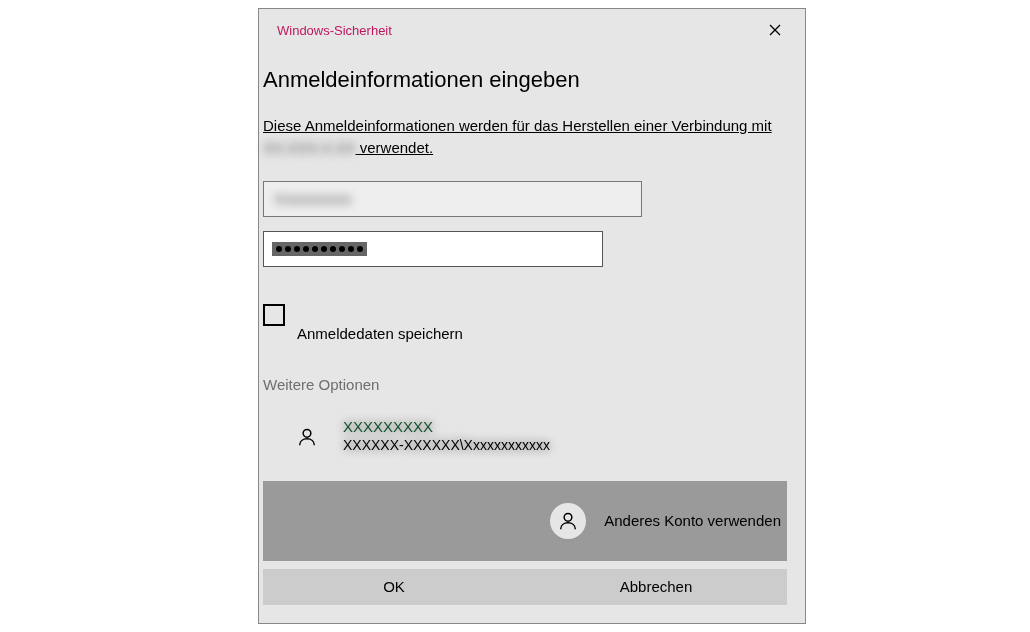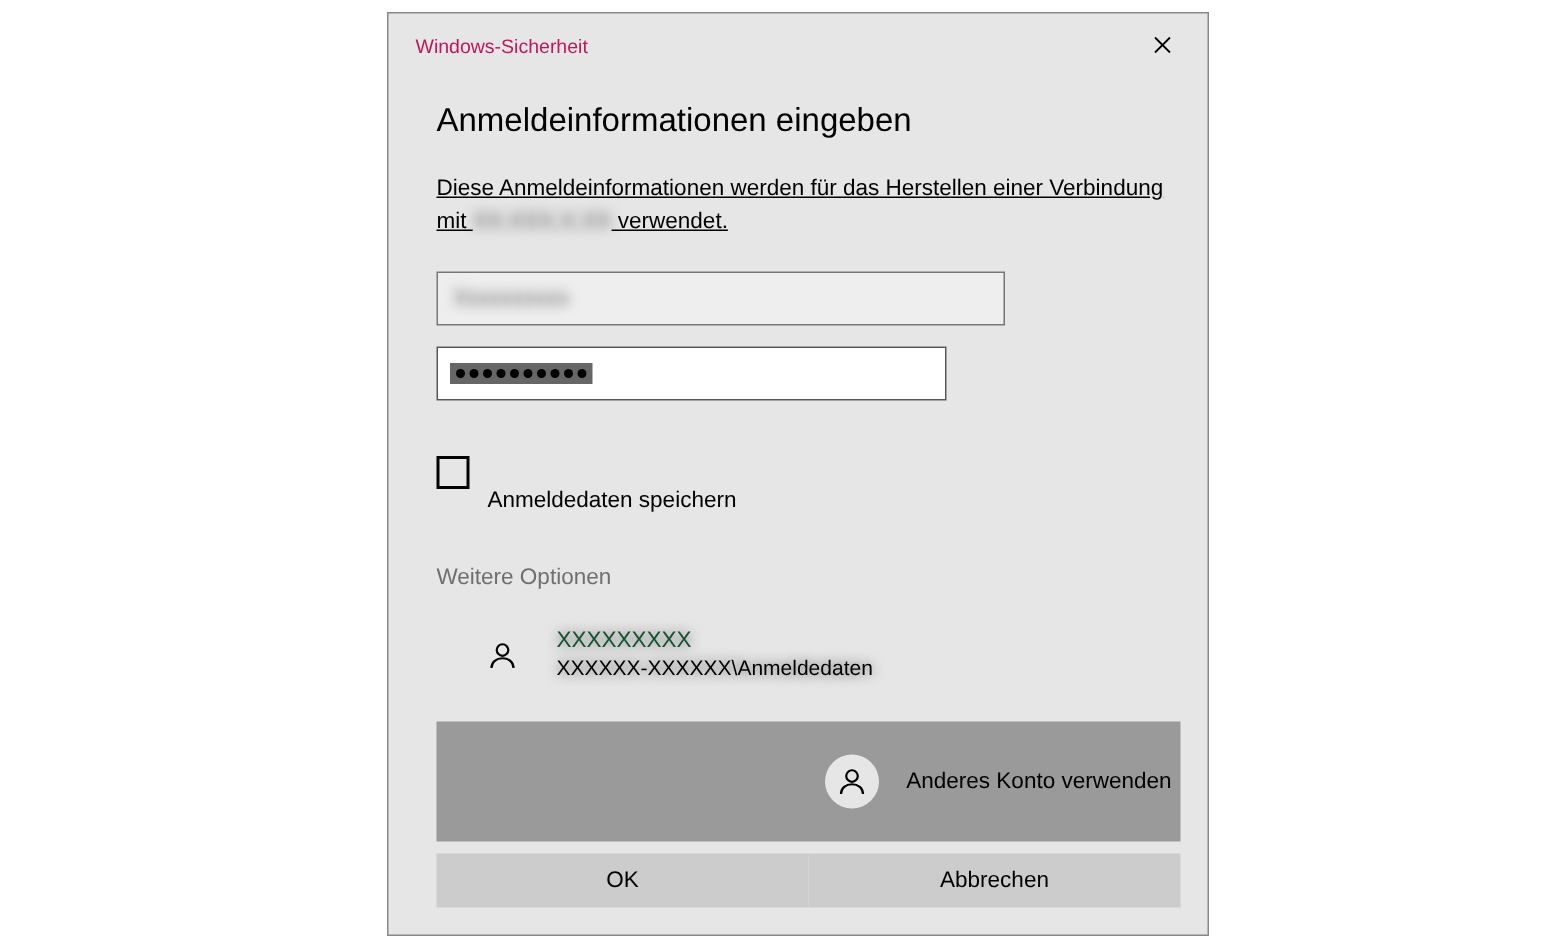--- a/index.html
+++ b/index.html
@@ -35,21 +35,21 @@
   .close-btn {
     width: 44px;
     height: 28px;
     display: flex;
     align-items: center;
     justify-content: center;
     cursor: pointer;
   }
   .close-btn svg { width: 12px; height: 12px; }
   .content {
-    padding: 14px 18px 0 32px;
+    padding: 14px 18px 0 4px;
   }
   h1.heading {
     font-size: 22px;
     font-weight: 400;
     margin: 8px 0 22px 0;
     color: #000;
   }
   .subtext {
     font-size: 15px;
     line-height: 1.45;
@@ -211,21 +211,21 @@
 
     <div class="account-row">
       <div class="avatar">
         <svg viewBox="0 0 24 24">
           <circle cx="12" cy="8" r="4.2" fill="none" stroke="#000" stroke-width="1.6"></circle>
           <path d="M4 21c0-4.4 3.6-7 8-7s8 2.6 8 7" fill="none" stroke="#000" stroke-width="1.6"></path>
         </svg>
       </div>
       <div class="acc-texts">
         <span class="acc-line1 blur">XXXXXXXXX</span>
-        <span class="acc-line2 blur">XXXXXX-XXXXXX\Anmeldedaten</span>
+        <span class="acc-line2 blur">XXXXXX-XXXXXX\Xxxxxxxxxxxx</span>
       </div>
     </div>
 
     <div class="account-row selected">
       <div class="avatar circle">
         <svg viewBox="0 0 24 24">
           <circle cx="12" cy="8" r="4.2" fill="none" stroke="#000" stroke-width="1.6"></circle>
           <path d="M4 21c0-4.4 3.6-7 8-7s8 2.6 8 7" fill="none" stroke="#000" stroke-width="1.6"></path>
         </svg>
       </div>

